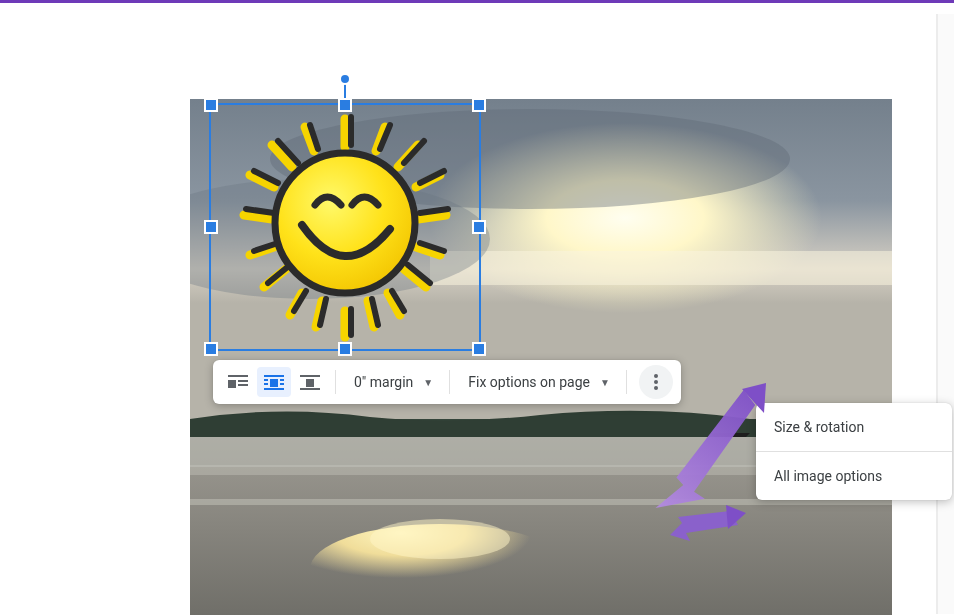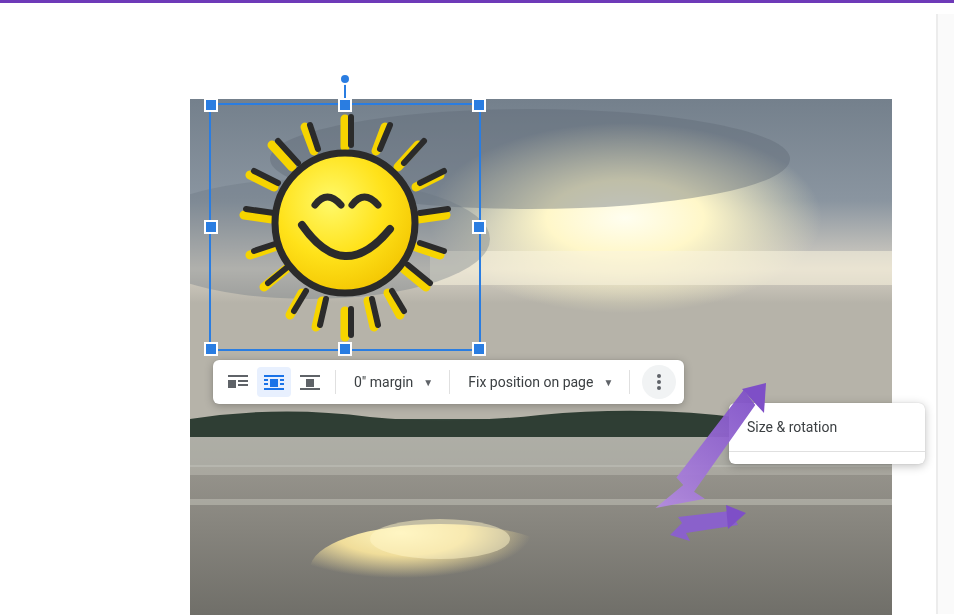--- a/index.html
+++ b/index.html
@@ -130,21 +130,21 @@
     border-radius:50%;
     background:#f1f3f4;
     display:flex; align-items:center; justify-content:center;
     cursor:pointer;
     margin-left:4px;
     color:#5f6368;
   }
 
   .menu {
     position:absolute;
-    left:729px;
+    left:756px;
     top:400px;
     width:196px;
     background:#fff;
     border-radius:6px;
     box-shadow:0 2px 10px rgba(0,0,0,.25), 0 0 1px rgba(0,0,0,.2);
     padding:6px 0;
     font-size:14px;
     color:#3c4043;
   }
   .menu-item {
@@ -316,36 +316,37 @@
       <rect x="0" y="14" width="20" height="2" fill="#5f6368"></rect>
     </svg>
   </div>
   <div class="sep"></div>
   <div class="dd">
     <span>0" margin</span>
     <span class="caret">▼</span>
   </div>
   <div class="sep"></div>
   <div class="dd">
-    <span>Fix position on page</span>
+    <span>Fix options on page</span>
     <span class="caret">▼</span>
   </div>
   <div class="sep"></div>
   <div class="more-btn">
     <svg width="4" height="16">
       <circle cx="2" cy="2" r="2" fill="#5f6368"></circle>
       <circle cx="2" cy="8" r="2" fill="#5f6368"></circle>
       <circle cx="2" cy="14" r="2" fill="#5f6368"></circle>
     </svg>
   </div>
 </div>
 
 <div class="menu">
   <div class="menu-item">Size &amp; rotation</div>
   <div class="menu-sep"></div>
+  <div class="menu-item">All image options</div>
 </div>
 
 <svg class="arrow" style="left:630px; top:380px;" width="140" height="130">
   <defs>
     <linearGradient id="ag1" x1="0" y1="1" x2="1" y2="0">
       <stop offset="0" stop-color="#b38bdf"></stop>
       <stop offset="1" stop-color="#7e4fc7"></stop>
     </linearGradient>
   </defs>
   <polygon points="20,120 50,100 44,92 120,12 130,28 60,108 70,116 20,120" fill="url(#ag1)" opacity="0.95" transform="rotate(-6 70 70)"></polygon>

